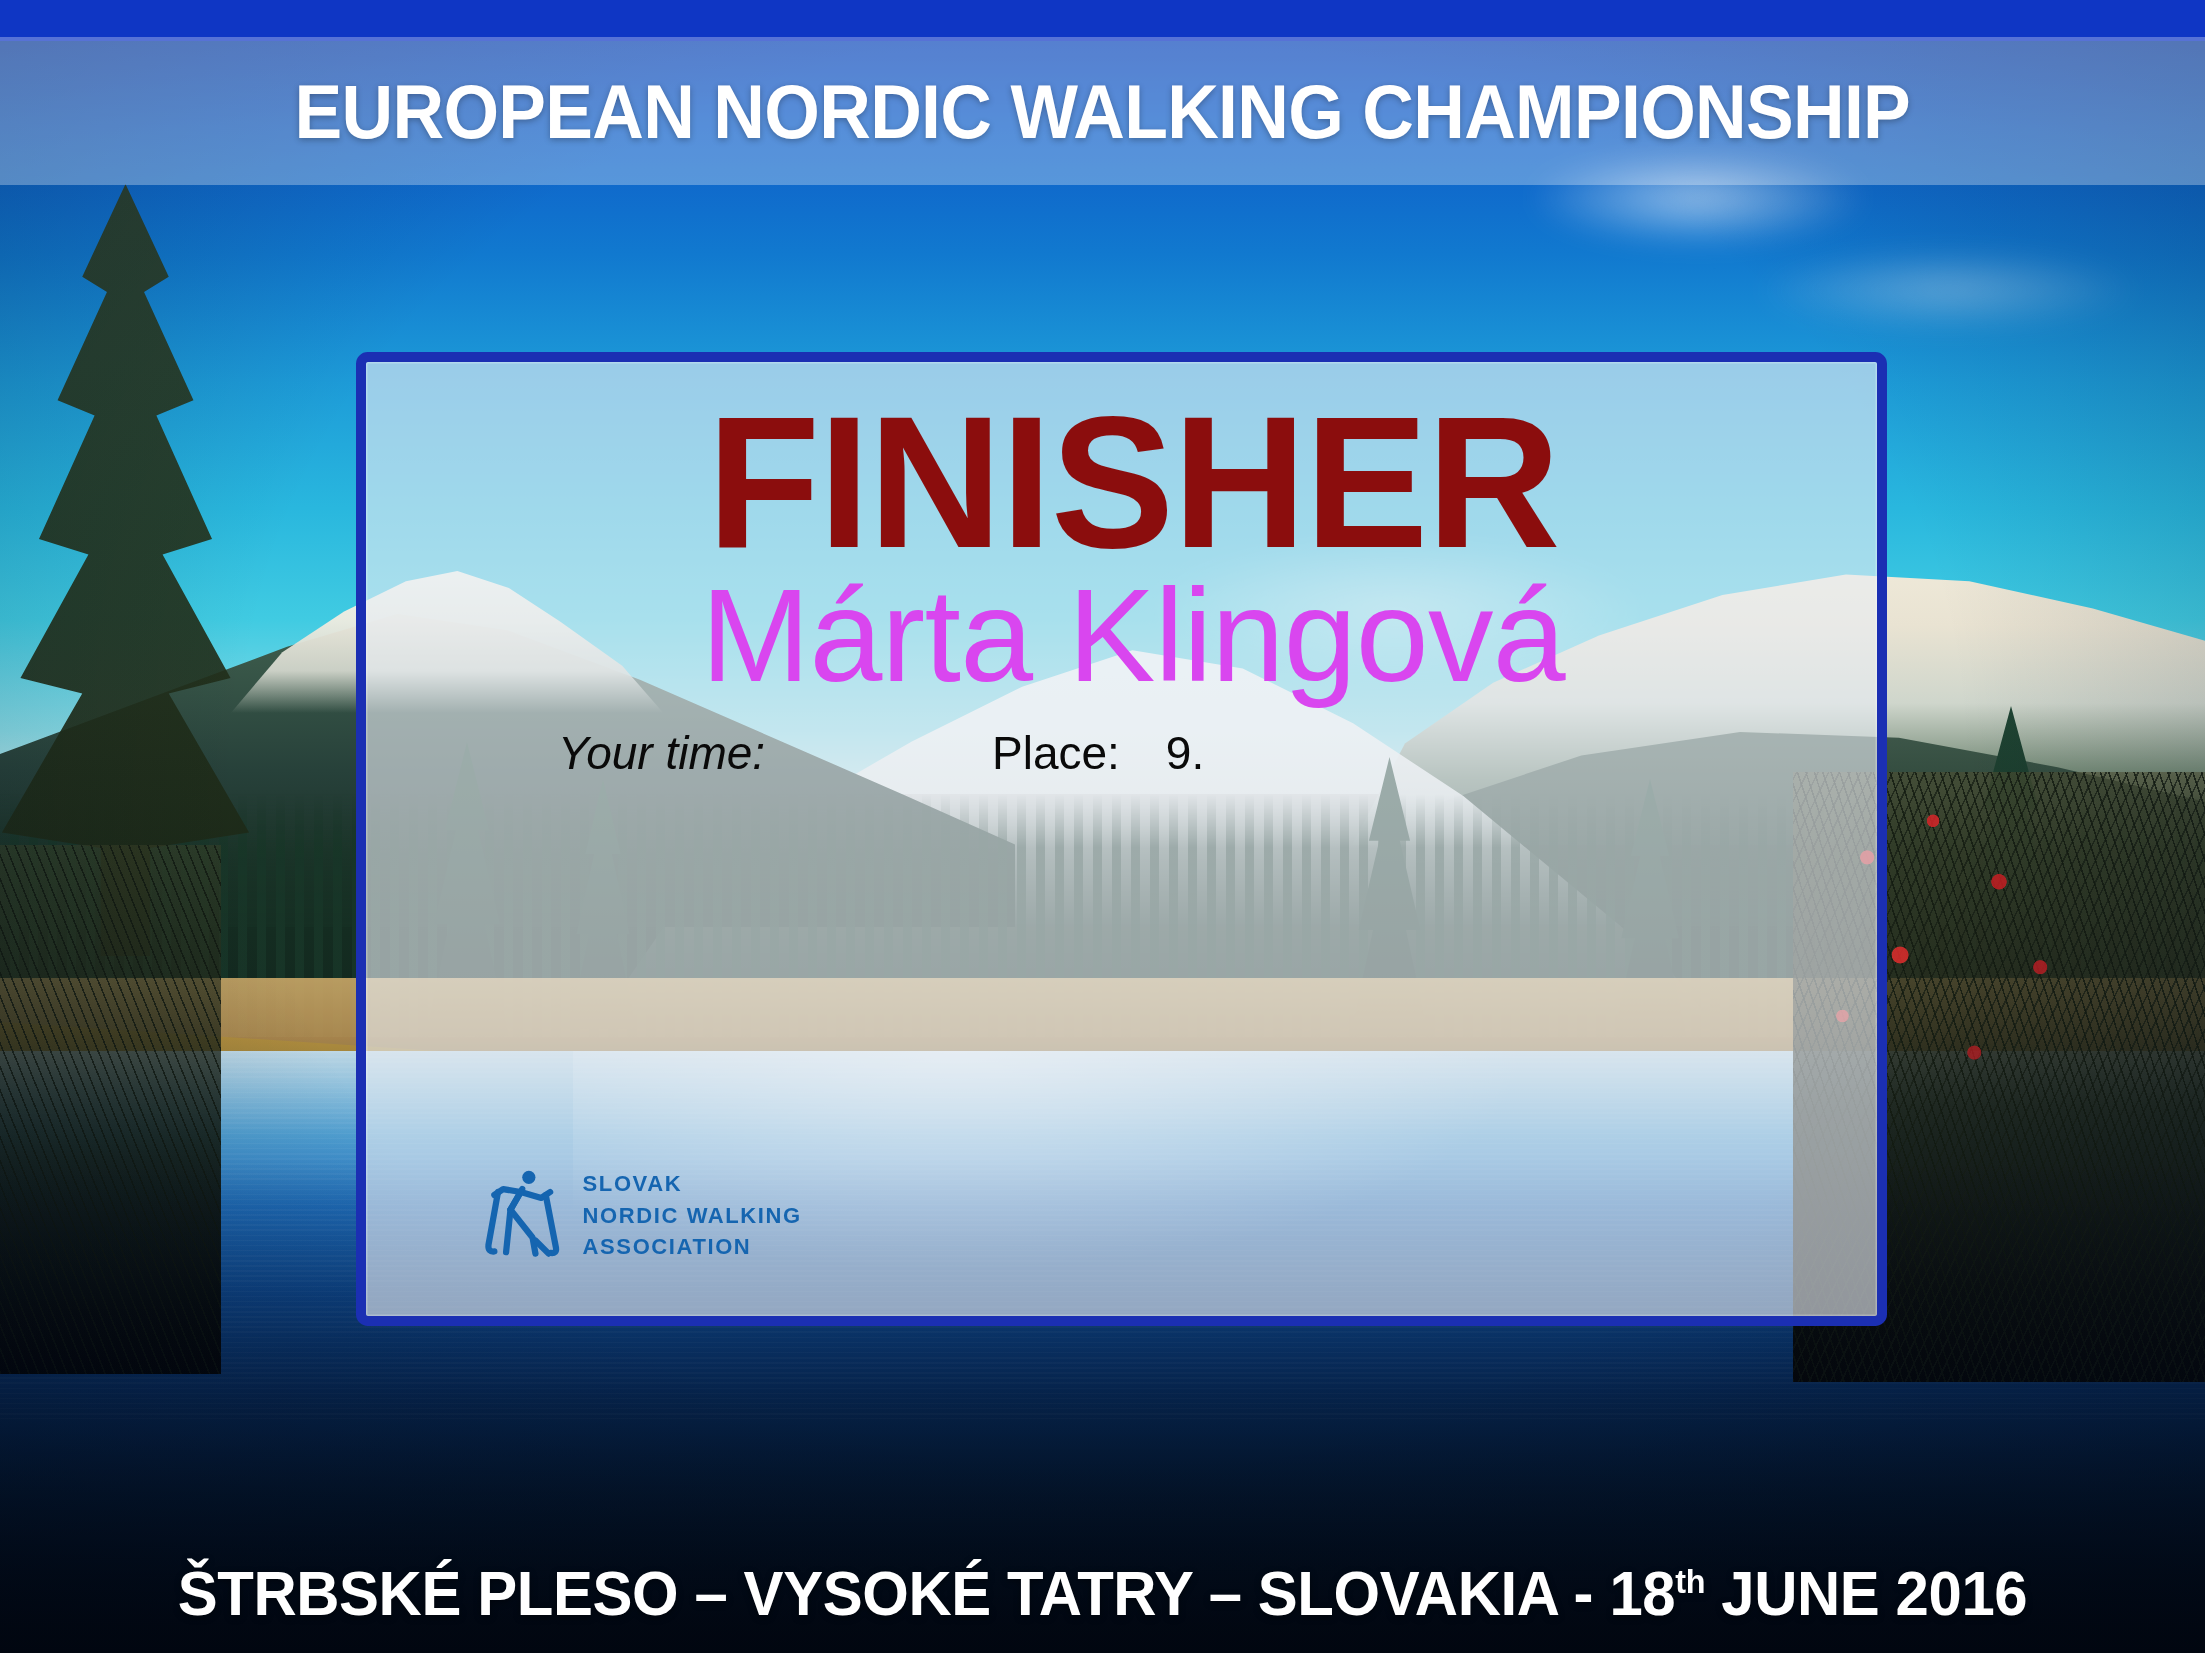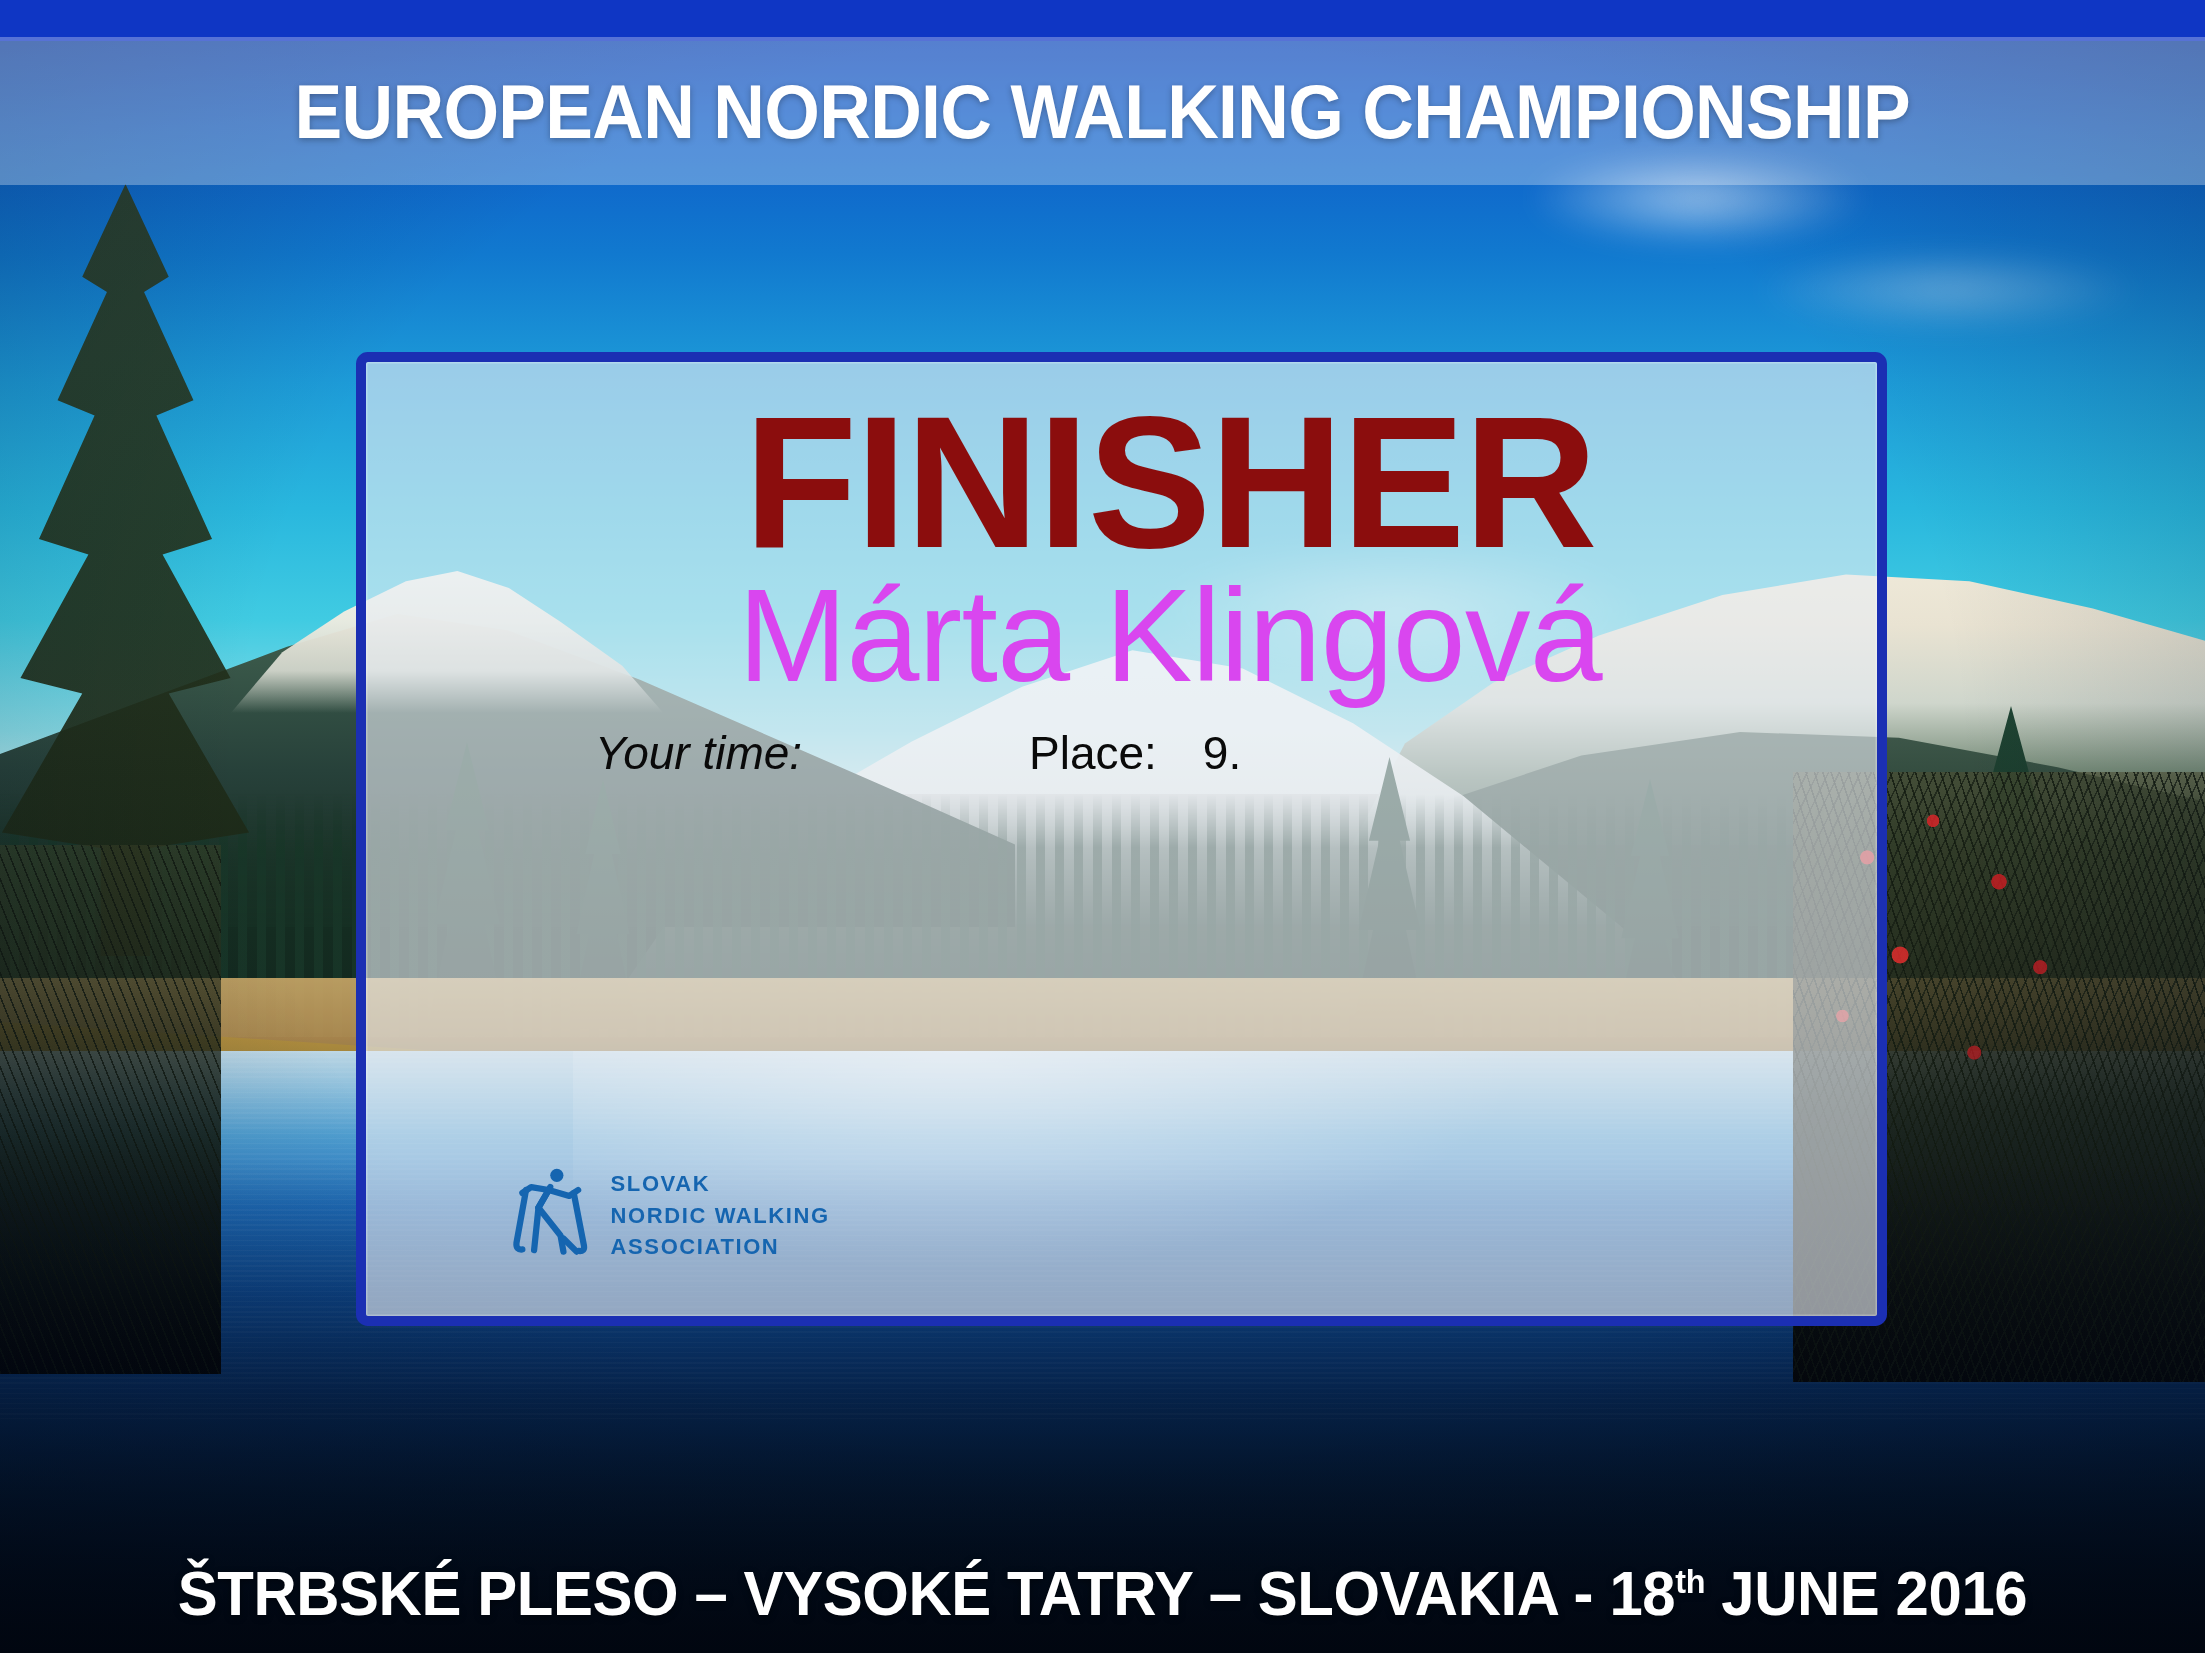--- a/index.html
+++ b/index.html
@@ -178,21 +178,20 @@
     left:356px; top:352px;
     width:1531px; height:974px;
     border:10.3px solid #1b2fb3;
     border-radius:11.8px;
     background:rgba(233,238,243,.62);
     box-shadow:0 0 0 1.5px rgba(255,255,255,.25) inset;
   }
   .card-inner{
     position:relative; width:100%; height:100%;
     padding:32px 60px 0 83px;
-    margin-left:37px;
   }
   .finisher{
     text-align:center;
     color:#8b0d0d;
     font-size:187px;
     font-weight:bold;
     line-height:.95;
     letter-spacing:-1.5px;
     transform:scaleX(.99);
   }
@@ -217,22 +216,22 @@
     white-space:nowrap;
   }
   .lbl{ width:434px; flex:0 0 434px;font-style:italic; }
   .val{ width:412px; flex:0 0 412px; }
   .lbl2{ flex:0 0 auto; }
   .val2{ flex:0 0 auto; padding-left:16px; }
   .val2.narrow{ padding-left:46px; }
 
   
   .logo{
-    position:absolute; left:103px; bottom:54px;
-    display:flex; align-items:flex-start; gap:17.6px;
+    position:absolute; left:112px; bottom:54px;
+    display:flex; align-items:center; gap:17.6px;
   }
   .logo-mark{ width:87px; height:91px; flex:0 0 87px; }
   .logo-text{
     color:#1565b0;
     font-size:22px;
     font-weight:bold;
     letter-spacing:1.6px;
     line-height:1.42;
   }
 

